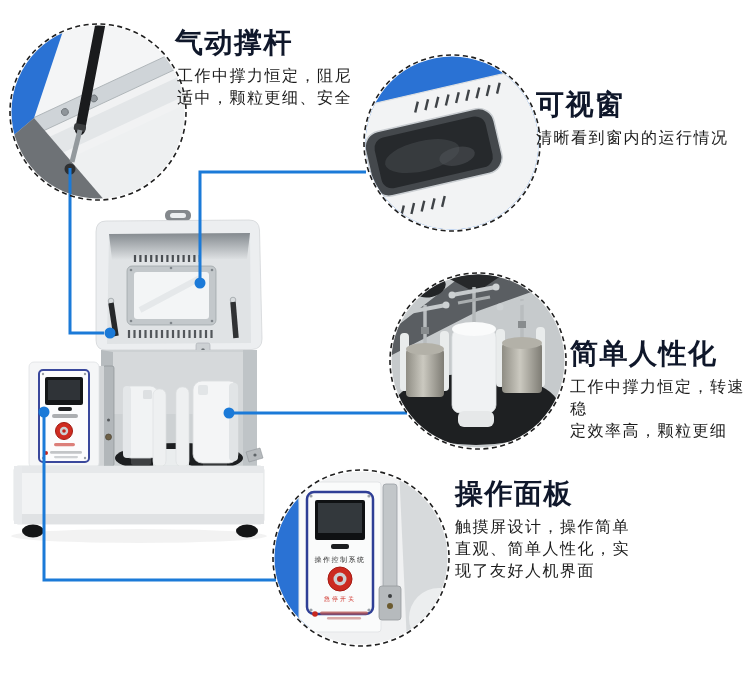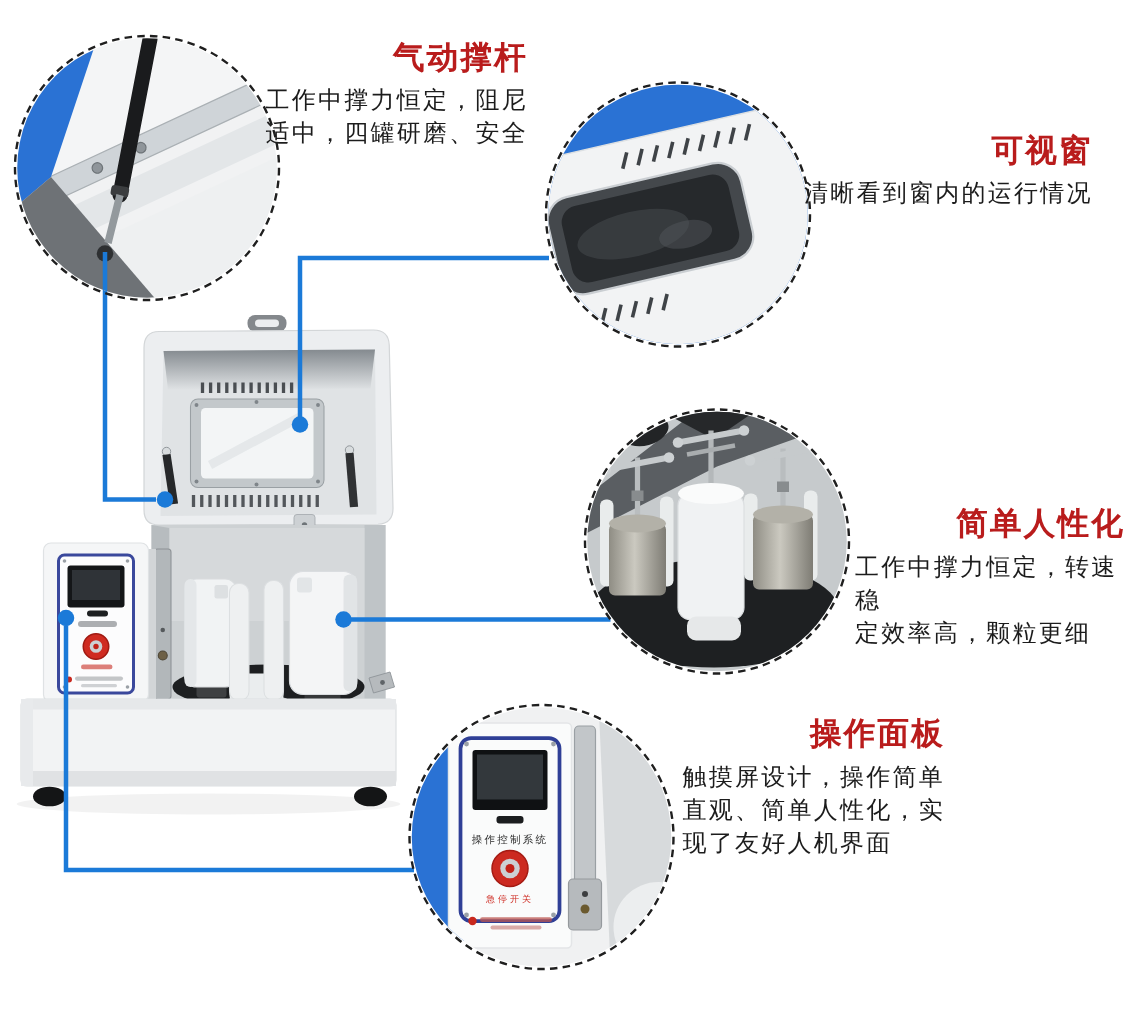--- a/index.html
+++ b/index.html
@@ -8,21 +8,21 @@
     font-family:"Liberation Sans",sans-serif;
   }
   .base-svg{position:absolute;left:0;top:0;}
   .callout-circle{position:absolute;width:180px;height:180px;}
   .callout-circle svg{display:block;width:180px;height:180px;}
   .c1{left:8px;top:22px;}
   .c2{left:362px;top:53px;}
   .c3{left:388px;top:271px;}
   .c4{left:271px;top:468px;}
   .callout-text{position:absolute;color:#0c0c0c;}
-  .callout-title{font-size:21px;font-weight:700;letter-spacing:1.5px;color:#b91c1c;line-height:1.15;text-align:right;}
+  .callout-title{font-size:28px;font-weight:700;letter-spacing:1.5px;color:#0f172a;line-height:1.15;}
   .callout-desc{margin-top:6px;font-size:16px;letter-spacing:1.5px;color:#1c1c1c;line-height:22px;}
   .t1{left:175px;top:27px;}
   .t1 .callout-desc{margin-left:2px;}
   .t2{left:536px;top:89px;}
   .t3{left:570px;top:338px;}
   .t4{left:455px;top:478px;}
 </style>
 </head>
 <body>
 
@@ -353,21 +353,21 @@
         </g>
       </g>
       <circle cx="90" cy="90" r="88" fill="none" stroke="#1f1f1f" stroke-width="1.6" stroke-dasharray="5 3.5"></circle>
     </svg>
   </div>
 
   <div class="callout-text t1">
     <div class="callout-title">气动撑杆</div>
     <div class="callout-desc">
       <div>工作中撑力恒定，阻尼</div>
-      <div>适中，四罐研磨、安全</div>
+      <div>适中，颗粒更细、安全</div>
     </div>
   </div>
 
   <div class="callout-text t2">
     <div class="callout-title">可视窗</div>
     <div class="callout-desc">
       <div>清晰看到窗内的运行情况</div>
     </div>
   </div>
 

